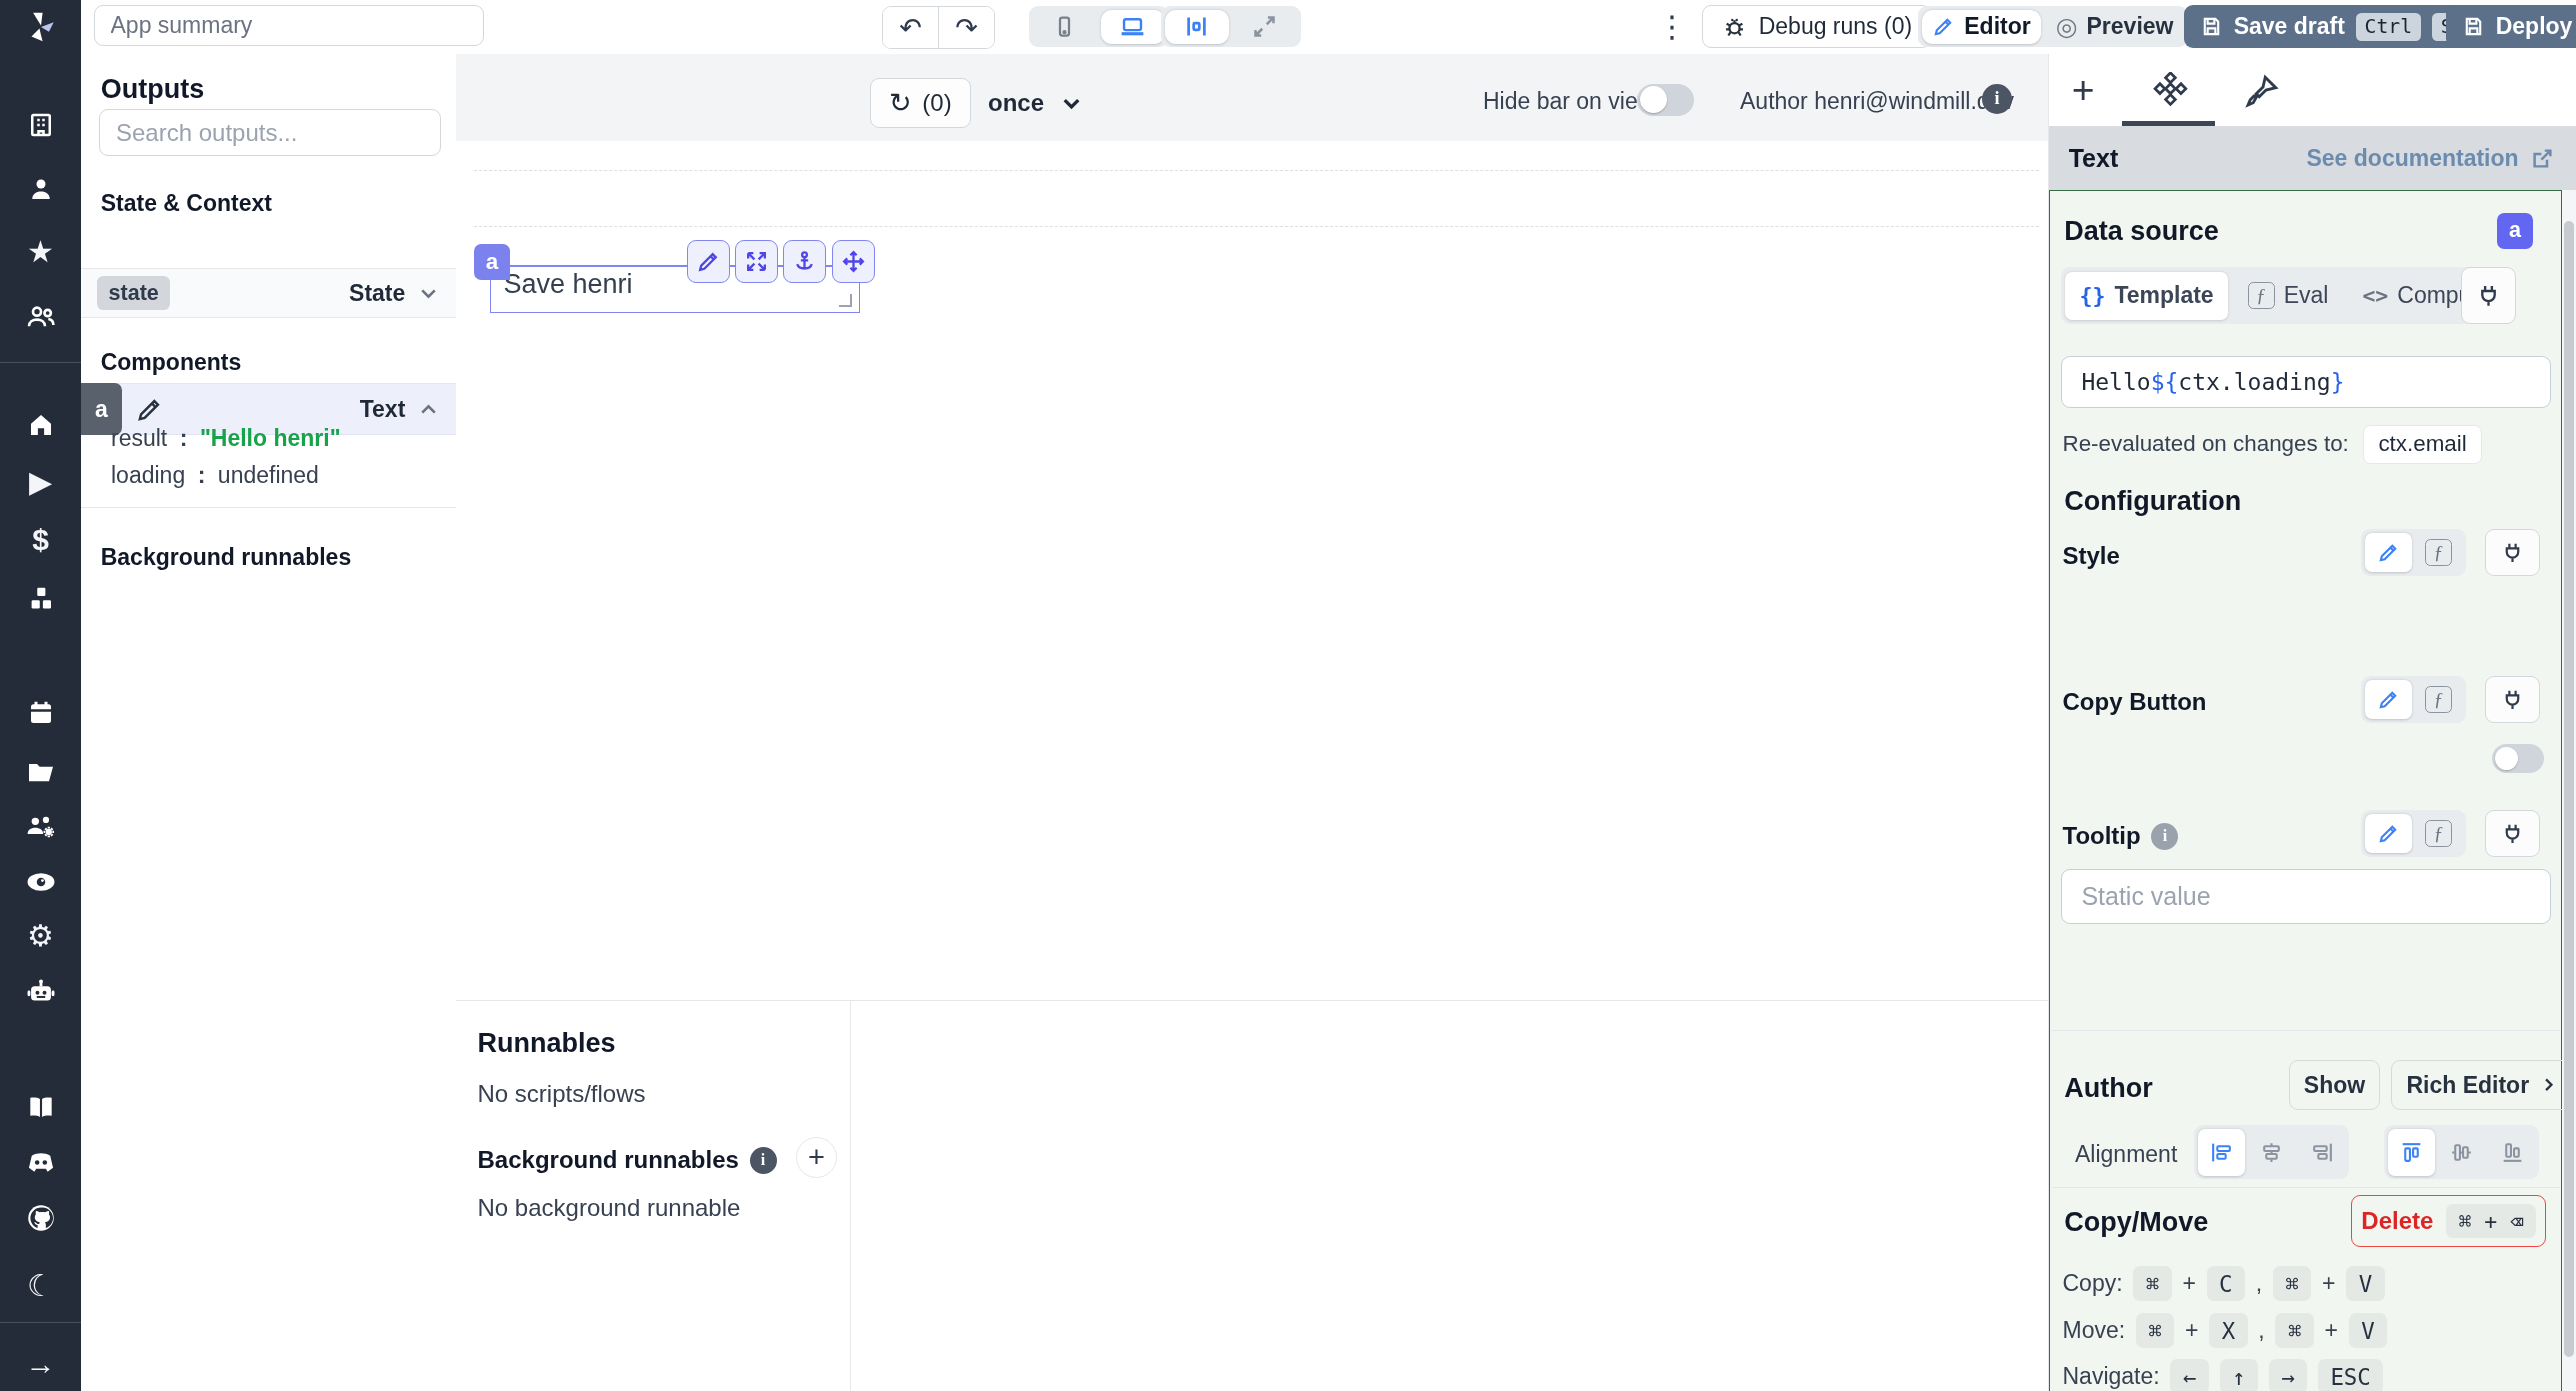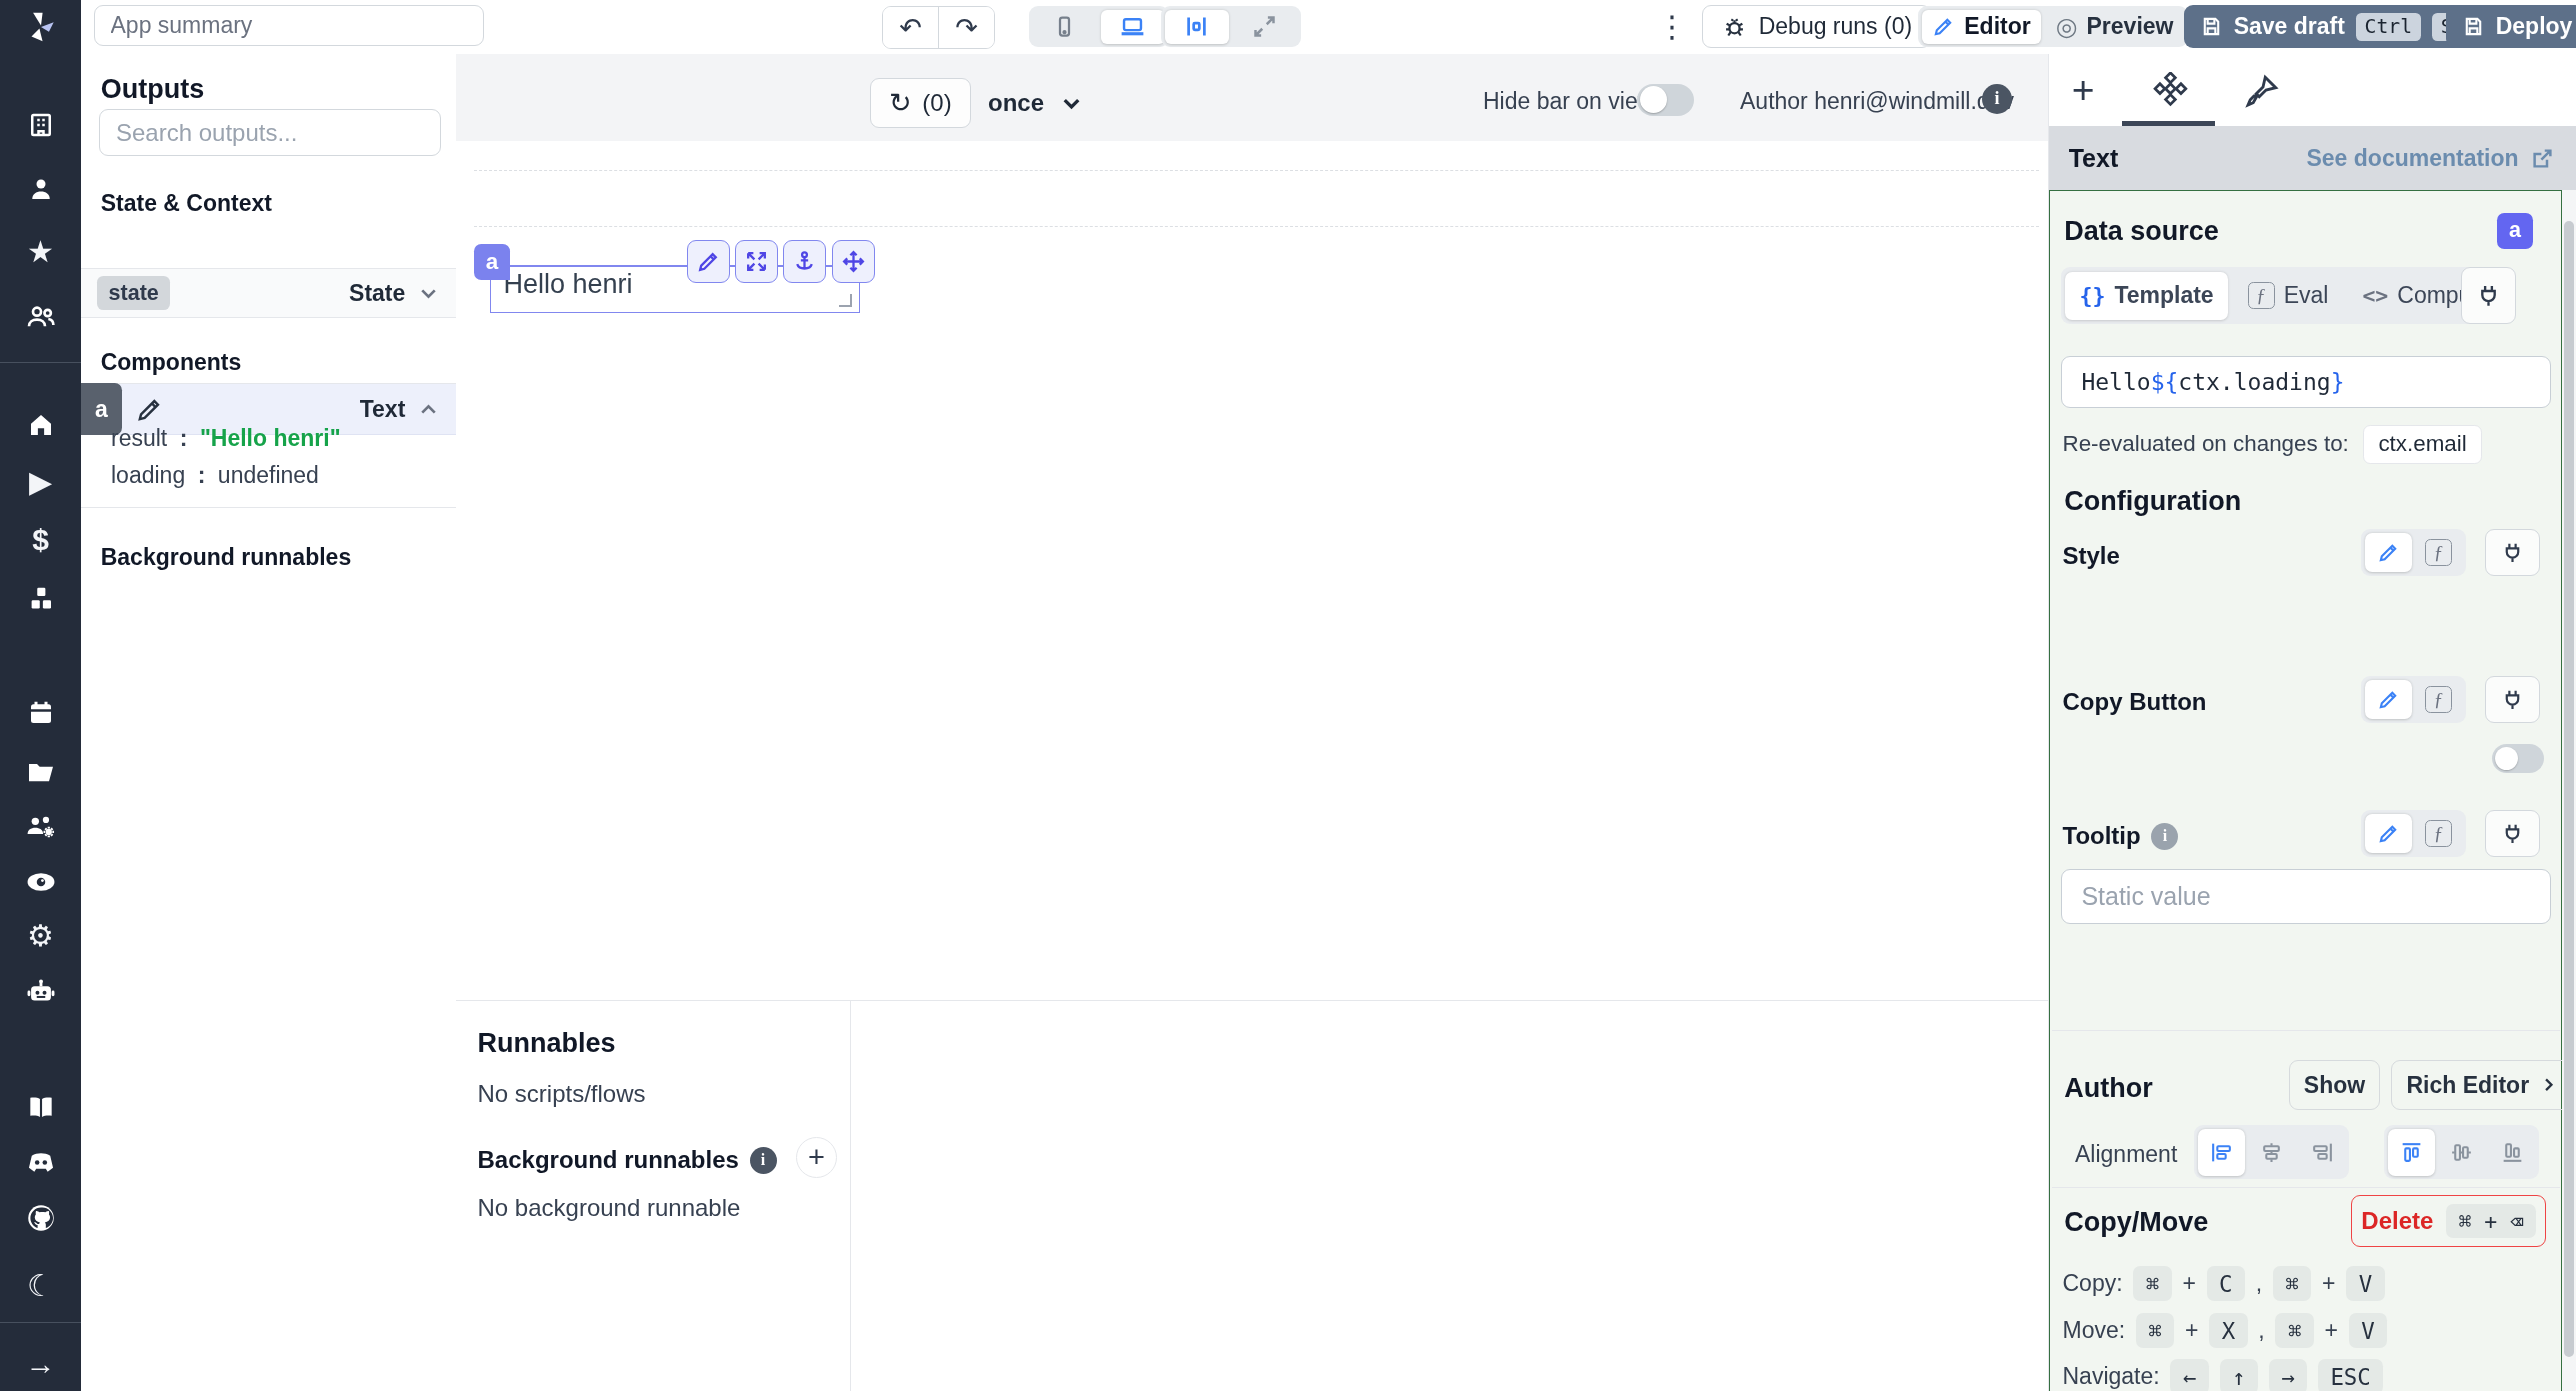--- a/index.html
+++ b/index.html
@@ -20,21 +20,21 @@
   .rail-ic{position:absolute;left:0;width:81px;height:43px;display:flex;align-items:center;justify-content:center;color:#f3f5f8;font-size:30px;}
   .rail-div{position:absolute;left:0;width:81px;border-top:0.9px solid #47505e;}
   
   #topbar{left:81px;top:0;width:2496px;height:54px;background:#fff;border-bottom:0.9px solid var(--bd2);}
   .summary-input{position:absolute;left:12.5px;top:4.5px;width:390px;height:41px;border:0.9px solid var(--bd);border-radius:9px;padding:0 16px;font:400 23px "Liberation Sans",sans-serif;color:#6b7280;background:#fff;box-sizing:border-box;}
   .summary-input::placeholder{color:#6b7280;}
   .btngroup{position:absolute;top:6.3px;height:41px;display:flex;border:0.9px solid var(--bd);border-radius:9px;overflow:hidden;background:#fff;}
   .btngroup .gbtn{width:55px;display:flex;align-items:center;justify-content:center;font-size:27px;color:#2f3a4c;background:#fff;}
   .btngroup .gbtn + .gbtn{border-left:0.9px solid var(--bd);}
   .segwrap{position:absolute;top:6.3px;height:41px;background:var(--seg);border-radius:9px;display:flex;align-items:center;padding:0 3.6px;gap:3.6px;}
-  .segbtn{height:34px;border-radius:6px;display:flex;align-items:center;justify-content:center;gap:9px;padding:0 10.7px;color:#6e7883;}
+  .segbtn{height:34px;border-radius:11px;display:flex;align-items:center;justify-content:center;gap:9px;padding:0 10.7px;color:#6e7883;}
   .segbtn.active{background:#fff;box-shadow:0 0.9px 2.7px rgba(0,0,0,.18);}
   .kebab{position:absolute;top:9px;font-size:30px;color:#2f3a4c;letter-spacing:0;}
   .toolbtn{position:absolute;top:5.4px;height:43px;border:0.9px solid var(--bd);border-radius:9px;background:#fff;display:flex;align-items:center;gap:10.7px;padding:0 18px;font:400 23px "Liberation Sans",sans-serif;color:var(--ink);box-sizing:border-box;}
   .primary{position:absolute;top:5.4px;height:43px;border-radius:9px;background:var(--slate);color:#fff;display:flex;align-items:center;gap:10.7px;padding:0 16px;font:700 23px "Liberation Sans",sans-serif;box-sizing:border-box;}
   .kbd-dark{background:#ccd4de;color:#1b2430;border-radius:5.4px;padding:2.7px 9px;font:500 19.7px "DejaVu Sans Mono",monospace;}
   
   #outputs{left:81px;top:54px;width:376px;height:1338px;background:#fff;border-right:0.9px solid var(--bd2);}
   .panel-title{font:700 27px "Liberation Sans",sans-serif;color:#111827;}
   .search-input{position:absolute;left:18px;top:55px;width:342px;height:47px;border:0.9px solid var(--bd);border-radius:9px;padding:0 16px;font:400 24px "Liberation Sans",sans-serif;color:var(--ink);box-sizing:border-box;}
   .search-input::placeholder{color:var(--ph);}
@@ -376,21 +376,21 @@
     <div class="info-dot abs" style="left:1526px;top:29.5px">
         <span>i</span>
       </div>
 
     <div id="cv-white" class="abs">
       <div class="dashline" style="top:29px"></div>
       <div class="dashline" style="top:85px"></div>
 
       <div class="cmp-line" style="left:52px;width:352px"></div>
       <div class="cmp-box">
-        <div class="cmp-text">Hello henri</div>
+        <div class="cmp-text">Save henri</div>
         <div class="resize-h"></div>
       </div>
       <div class="cmp-badge">a</div>
 
       <div class="cmp-toolbtn" style="left:231px">
         <svg width="25" height="25" viewBox="0 0 24 24" fill="none" stroke="currentColor" stroke-width="2.2">
             <path d="M4 20l1-4L16 5l3 3L8 19z"></path>
             <path d="M14 7l3 3"></path>
           </svg>
       </div>

